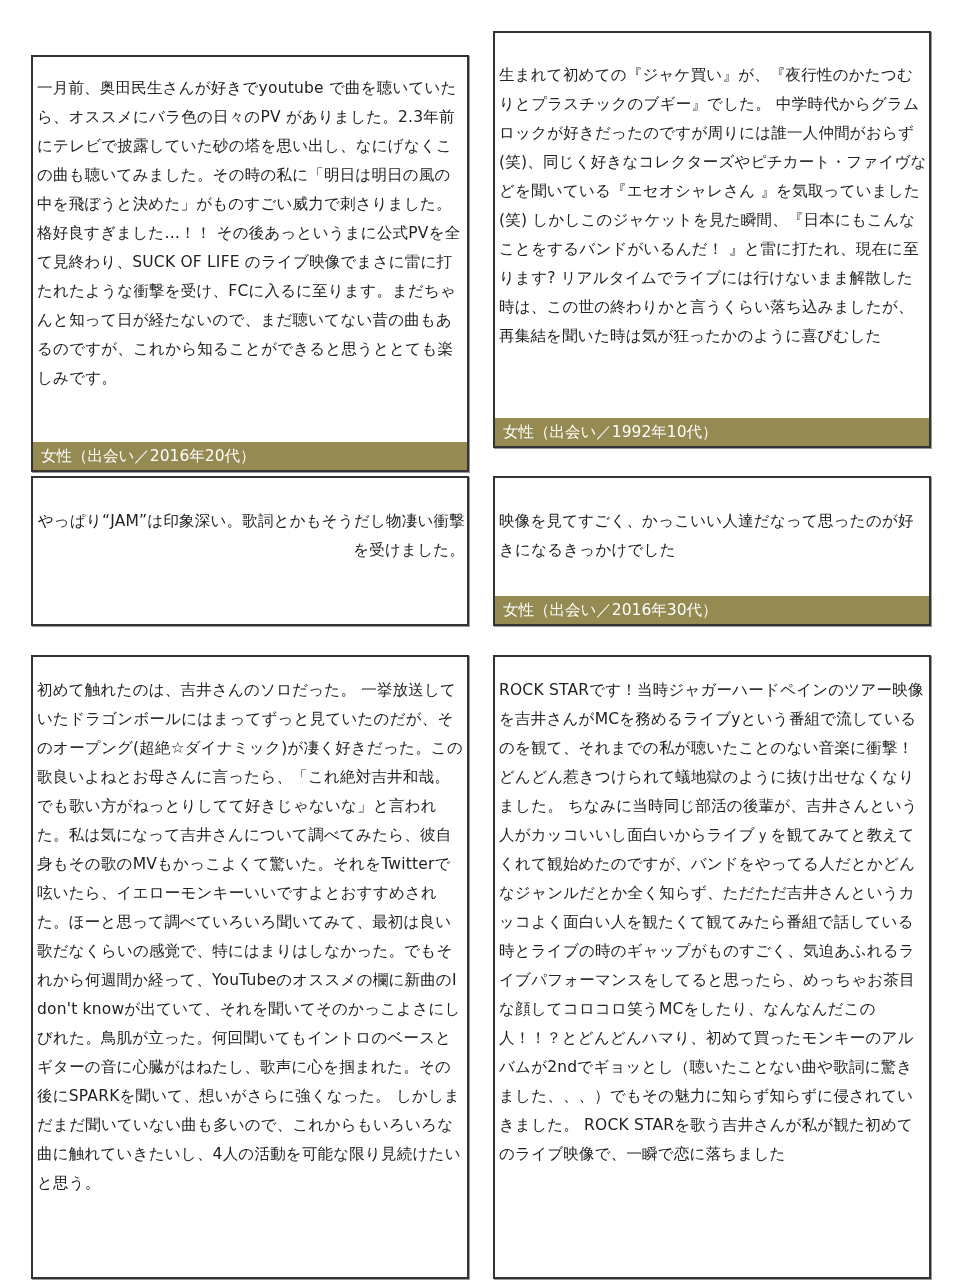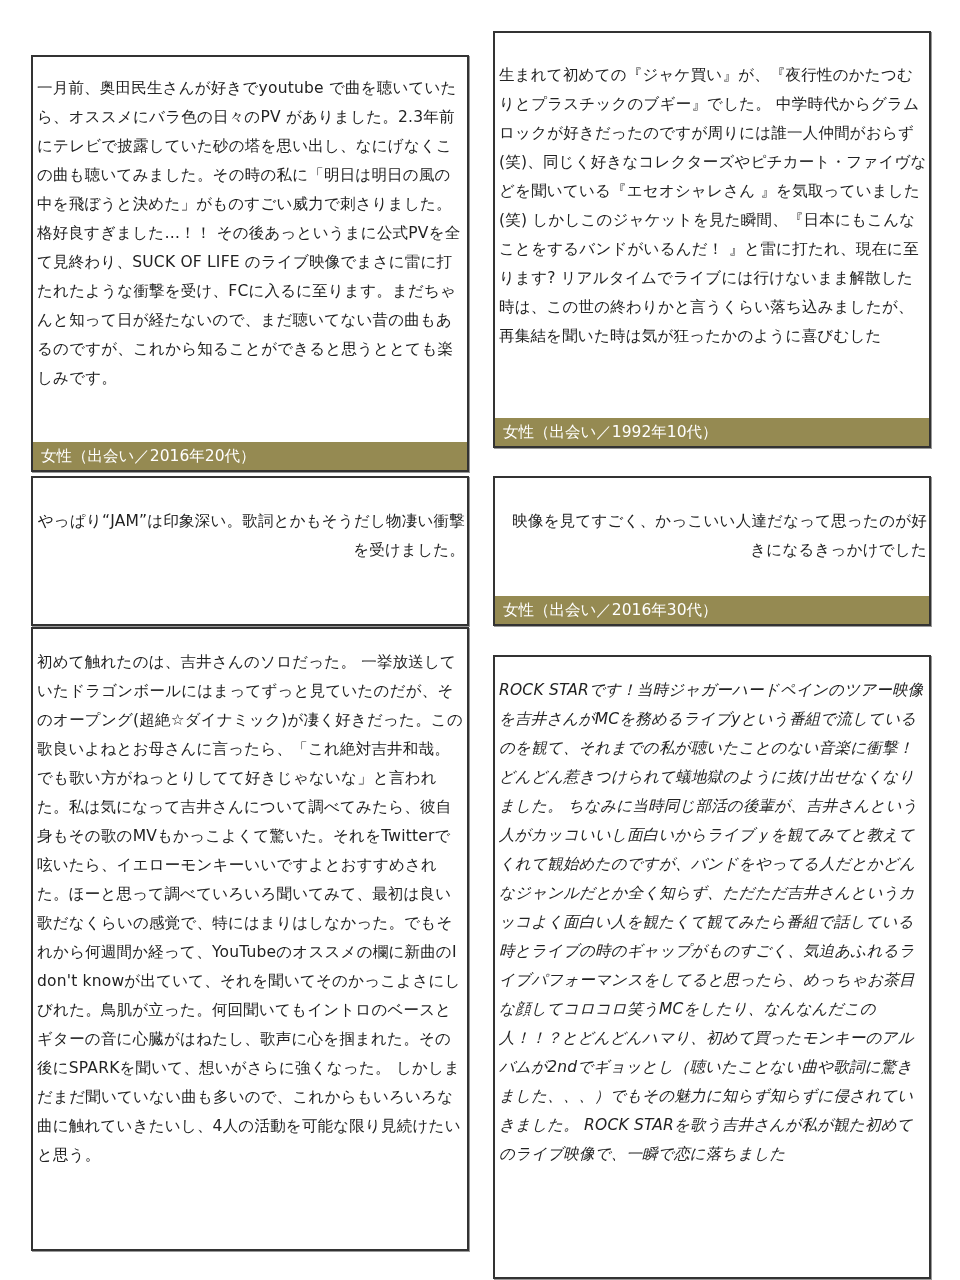--- a/index.html
+++ b/index.html
@@ -9,26 +9,26 @@
           background: #fff; box-shadow: 1px 1px 0 #999; }
   .card .body { position: absolute; left: 4px; right: 2px; font-size: 15.5px;
                 line-height: 29px; letter-spacing: 0.2px; word-break: break-all; }
   .card .footer { position: absolute; left: 0; right: 0; bottom: 0; height: 28px;
                   background: #958a52; color: #fff; font-size: 15.5px; line-height: 28px;
                   padding-left: 8px; box-sizing: border-box; }
   #c0 { left: 31px; top: 31px; width: 438px; height: 417px; margin-top: 24px; }
   #c1 { left: 493px; top: 31px; width: 438px; height: 417px; }
   #c2 { left: 31px; top: 476px; width: 438px; height: 150px; text-align: right; }
   #c3 { left: 493px; top: 476px; width: 438px; height: 150px; }
-  #c4 { left: 31px; top: 627px; width: 438px; height: 624px; }
-  #c5 { left: 493px; top: 655px; width: 438px; height: 624px; font-style: italic; }
+  #c4 { left: 31px; top: 655px; width: 438px; height: 624px; }
+  #c5 { left: 493px; top: 655px; width: 438px; height: 624px; }
   #c0 .body { top: 17px; }
   #c1 .body { top: 28px; }
   #c2 .body { top: 29px; }
-  #c3 .body { top: 29px; text-align: right; }
+  #c3 .body { top: 29px; }
   #c4 .body { top: 19px; }
   #c5 .body { top: 19px; }
 </style>
 </head>
 <body>
 
 <div class="card" id="c0">
   <div class="body">一月前、奥田民生さんが好きでyoutube で曲を聴いていたら、オススメにバラ色の日々のPV がありました。2.3年前にテレビで披露していた砂の塔を思い出し、なにげなくこの曲も聴いてみました。その時の私に「明日は明日の風の中を飛ぼうと決めた」がものすごい威力で刺さりました。格好良すぎました…！！ その後あっというまに公式PVを全て見終わり、SUCK OF LIFE のライブ映像でまさに雷に打たれたような衝撃を受け、FCに入るに至ります。まだちゃんと知って日が経たないので、まだ聴いてない昔の曲もあるのですが、これから知ることができると思うととても楽しみです。</div>
   <div class="footer">女性（出会い／2016年20代）</div>
 </div>

